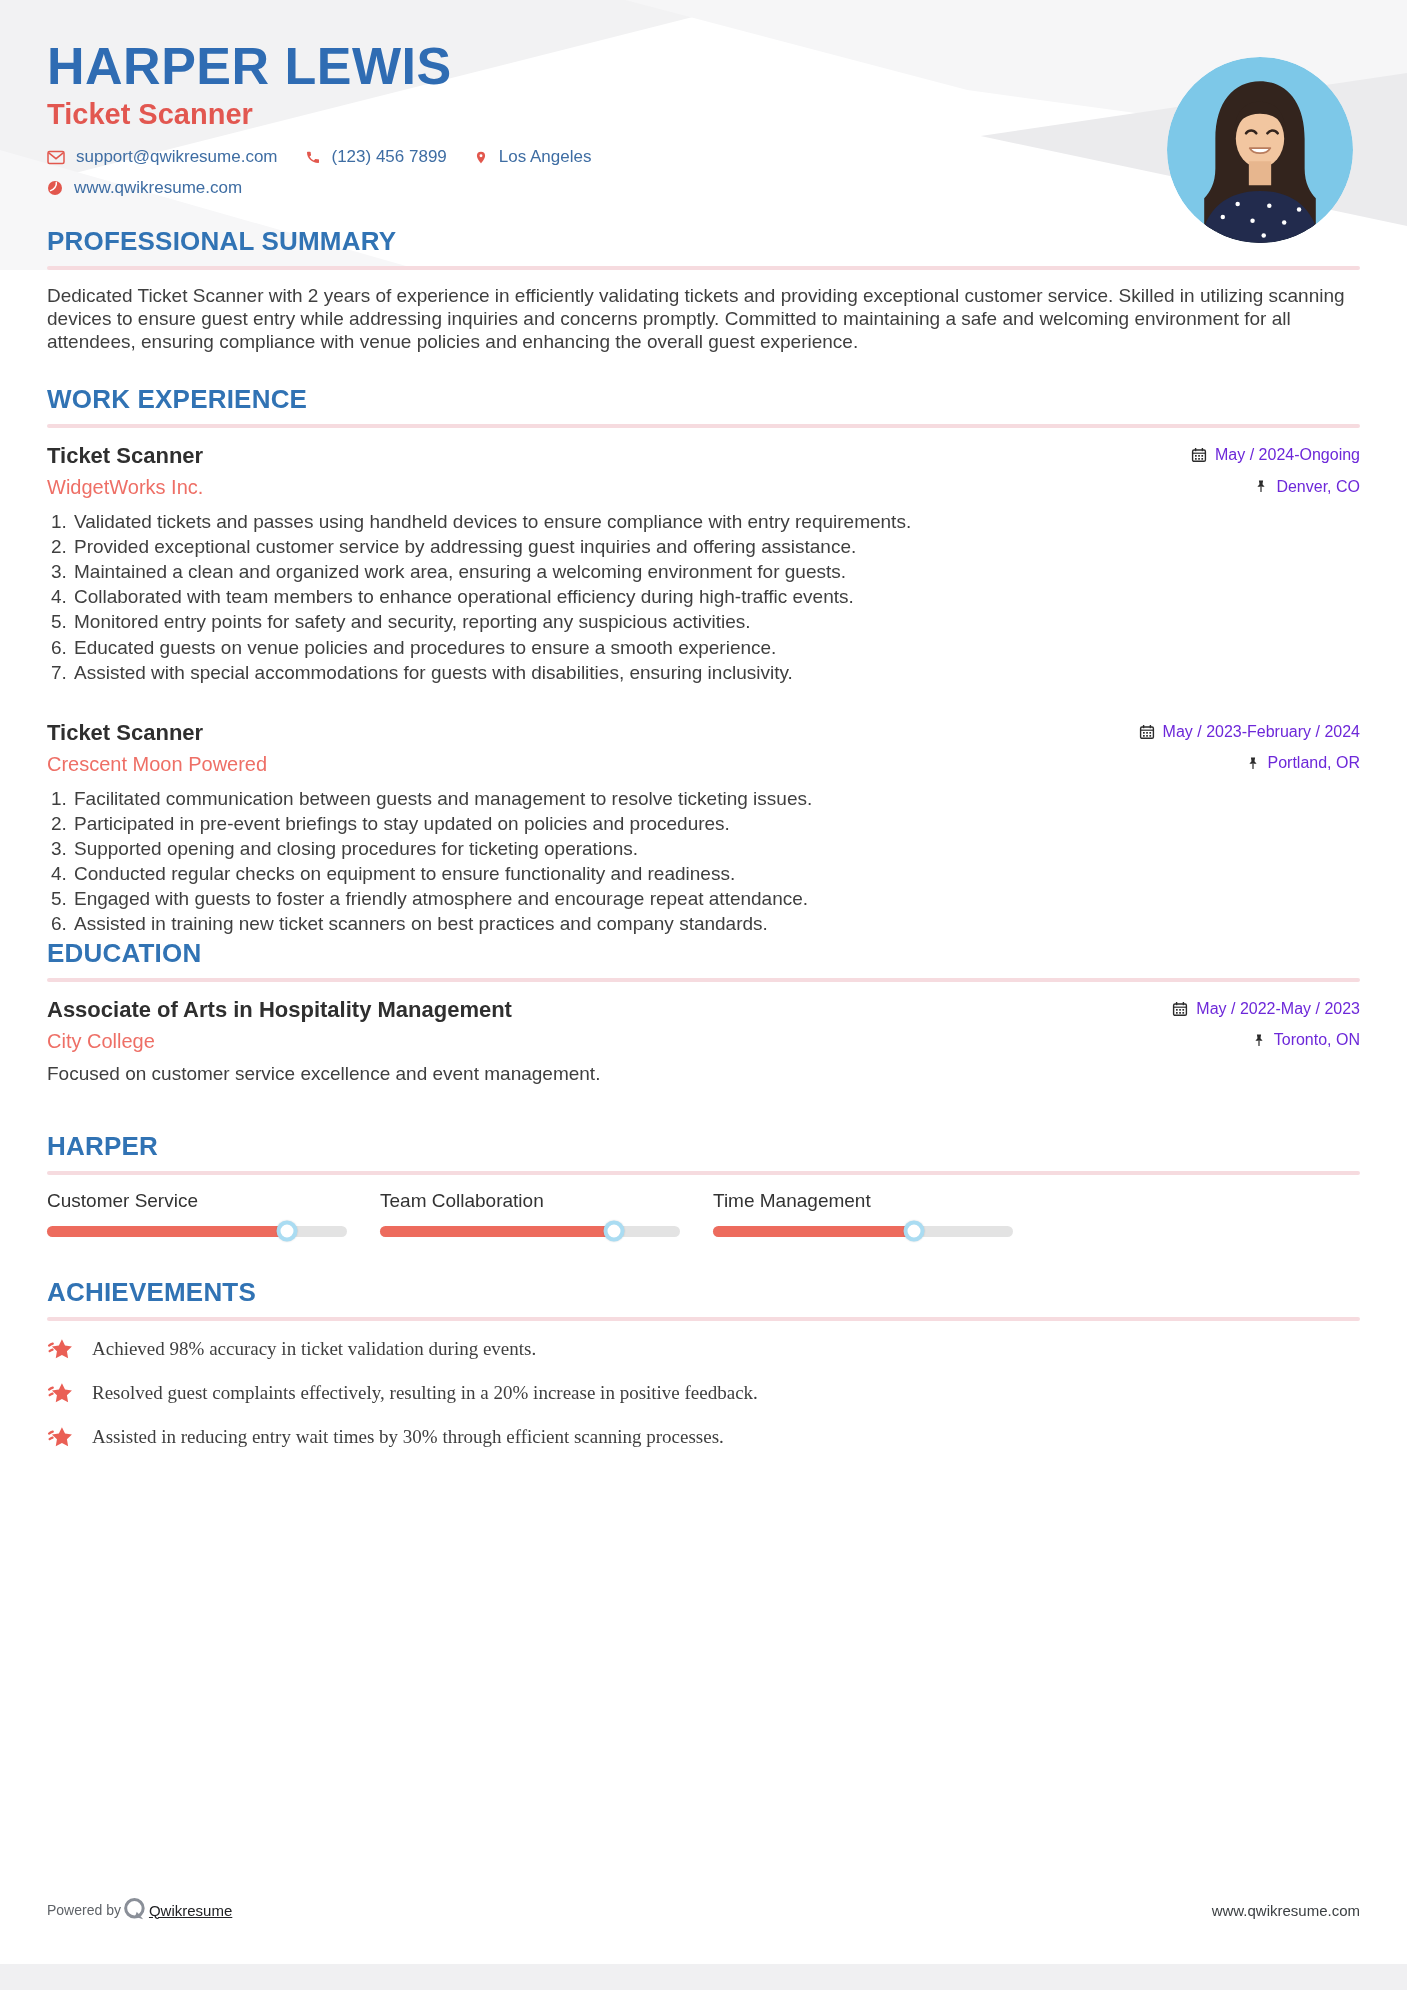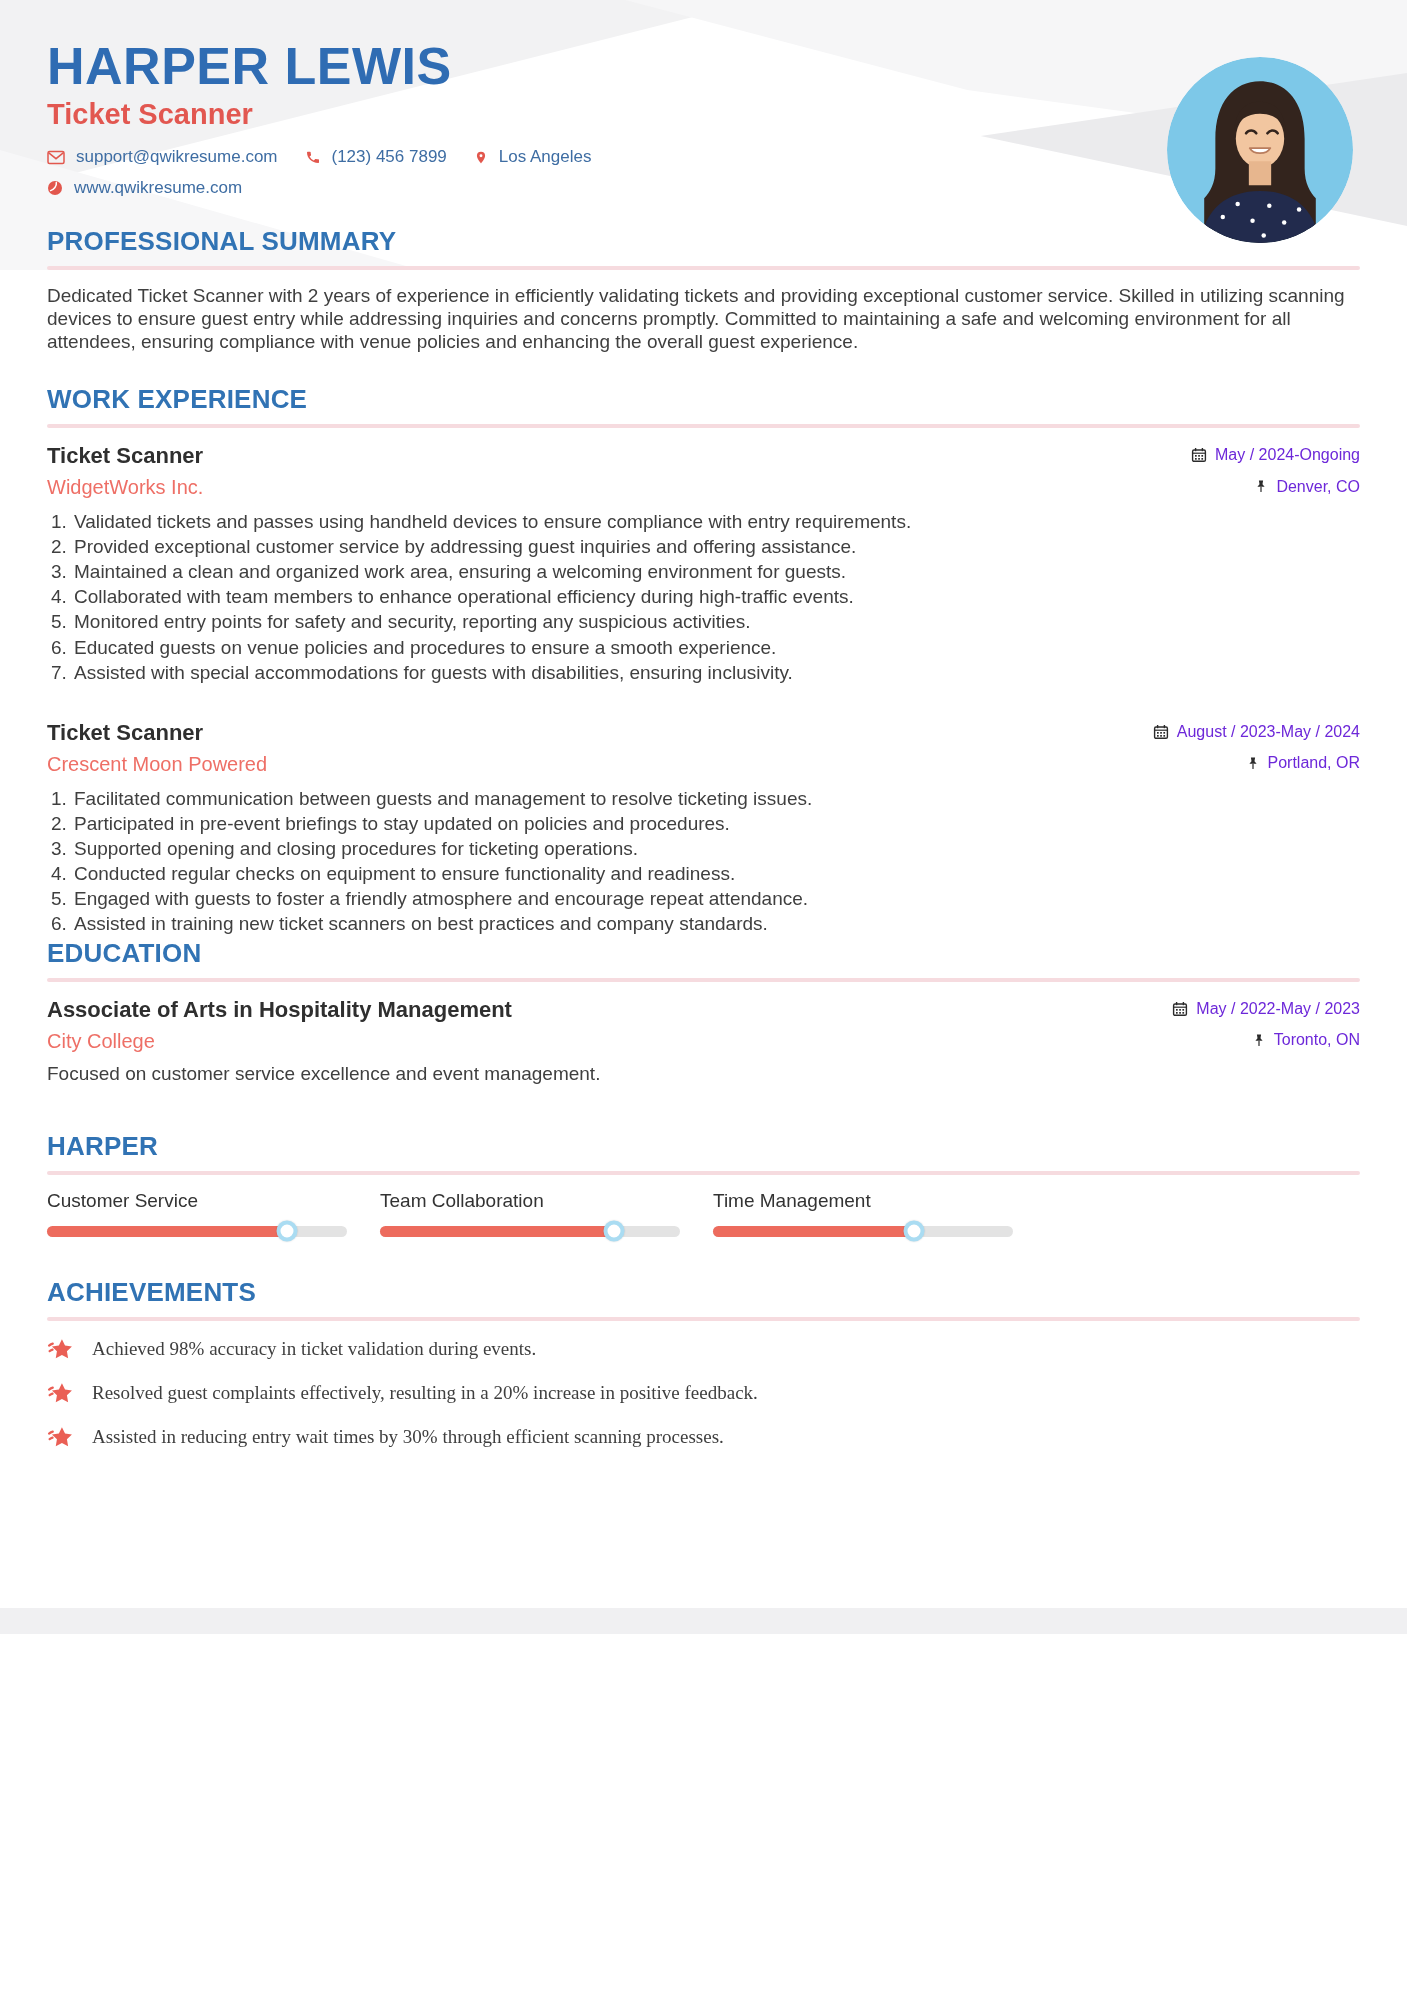--- a/index.html
+++ b/index.html
@@ -1,16 +1,16 @@
 <!DOCTYPE html>
 <html><head>
 <meta charset="utf-8">
 <style>
   html,body{margin:0;padding:0;background:#fff;}
-  .page{position:relative;width:1407px;height:1634px;background:#fff;overflow:hidden;
+  .page{position:relative;width:1407px;height:1990px;background:#fff;overflow:hidden;
         font-family:"Liberation Sans",sans-serif;color:#3f3f3f;}
   
   .art{position:absolute;pointer-events:none;}
   .art-a{top:0;left:0;width:760px;height:240px;background:#f2f2f3;
          clip-path:polygon(0 0,100% 0,0 80%);}
   .art-b{top:0;left:430px;width:977px;height:150px;background:#f6f6f7;
          clip-path:polygon(20% 0,100% 0,100% 100%,55% 60%);}
   .art-c{top:55px;right:0;width:520px;height:180px;background:#ebebed;
          clip-path:polygon(100% 10%,100% 95%,18% 45%);}
   .art-d{top:150px;left:0;width:420px;height:120px;background:#f7f7f8;
@@ -211,21 +211,21 @@
               <line x1="1.6" y1="6.2" x2="14.4" y2="6.2" stroke="#2b2b2b" stroke-width="1.2"></line>
               <g fill="#2b2b2b">
                   <rect x="4" y="8" width="1.7" height="1.7"></rect>
                   <rect x="7.2" y="8" width="1.7" height="1.7"></rect>
                   <rect x="10.4" y="8" width="1.7" height="1.7"></rect>
                   <rect x="4" y="11" width="1.7" height="1.7"></rect>
                   <rect x="7.2" y="11" width="1.7" height="1.7"></rect>
                   <rect x="10.4" y="11" width="1.7" height="1.7"></rect>
                 </g>
             </svg>
-            <span>August / 2023-May / 2024</span>
+            <span>May / 2023-February / 2024</span>
           </div>
         </div>
         <div class="row-split">
           <div class="job-company">Crescent Moon Powered</div>
           <div class="meta">
             <svg width="14" height="15" viewBox="0 0 16 16">
               <path d="M5.6 1.2h4.8l-.7 4.2 2.4 2.9H3.9l2.4-2.9z" fill="#2b2b2b"></path>
               <rect x="7.3" y="8.3" width="1.4" height="6" rx="0.7" fill="#2b2b2b"></rect>
             </svg>
             <span>Portland, OR</span>

